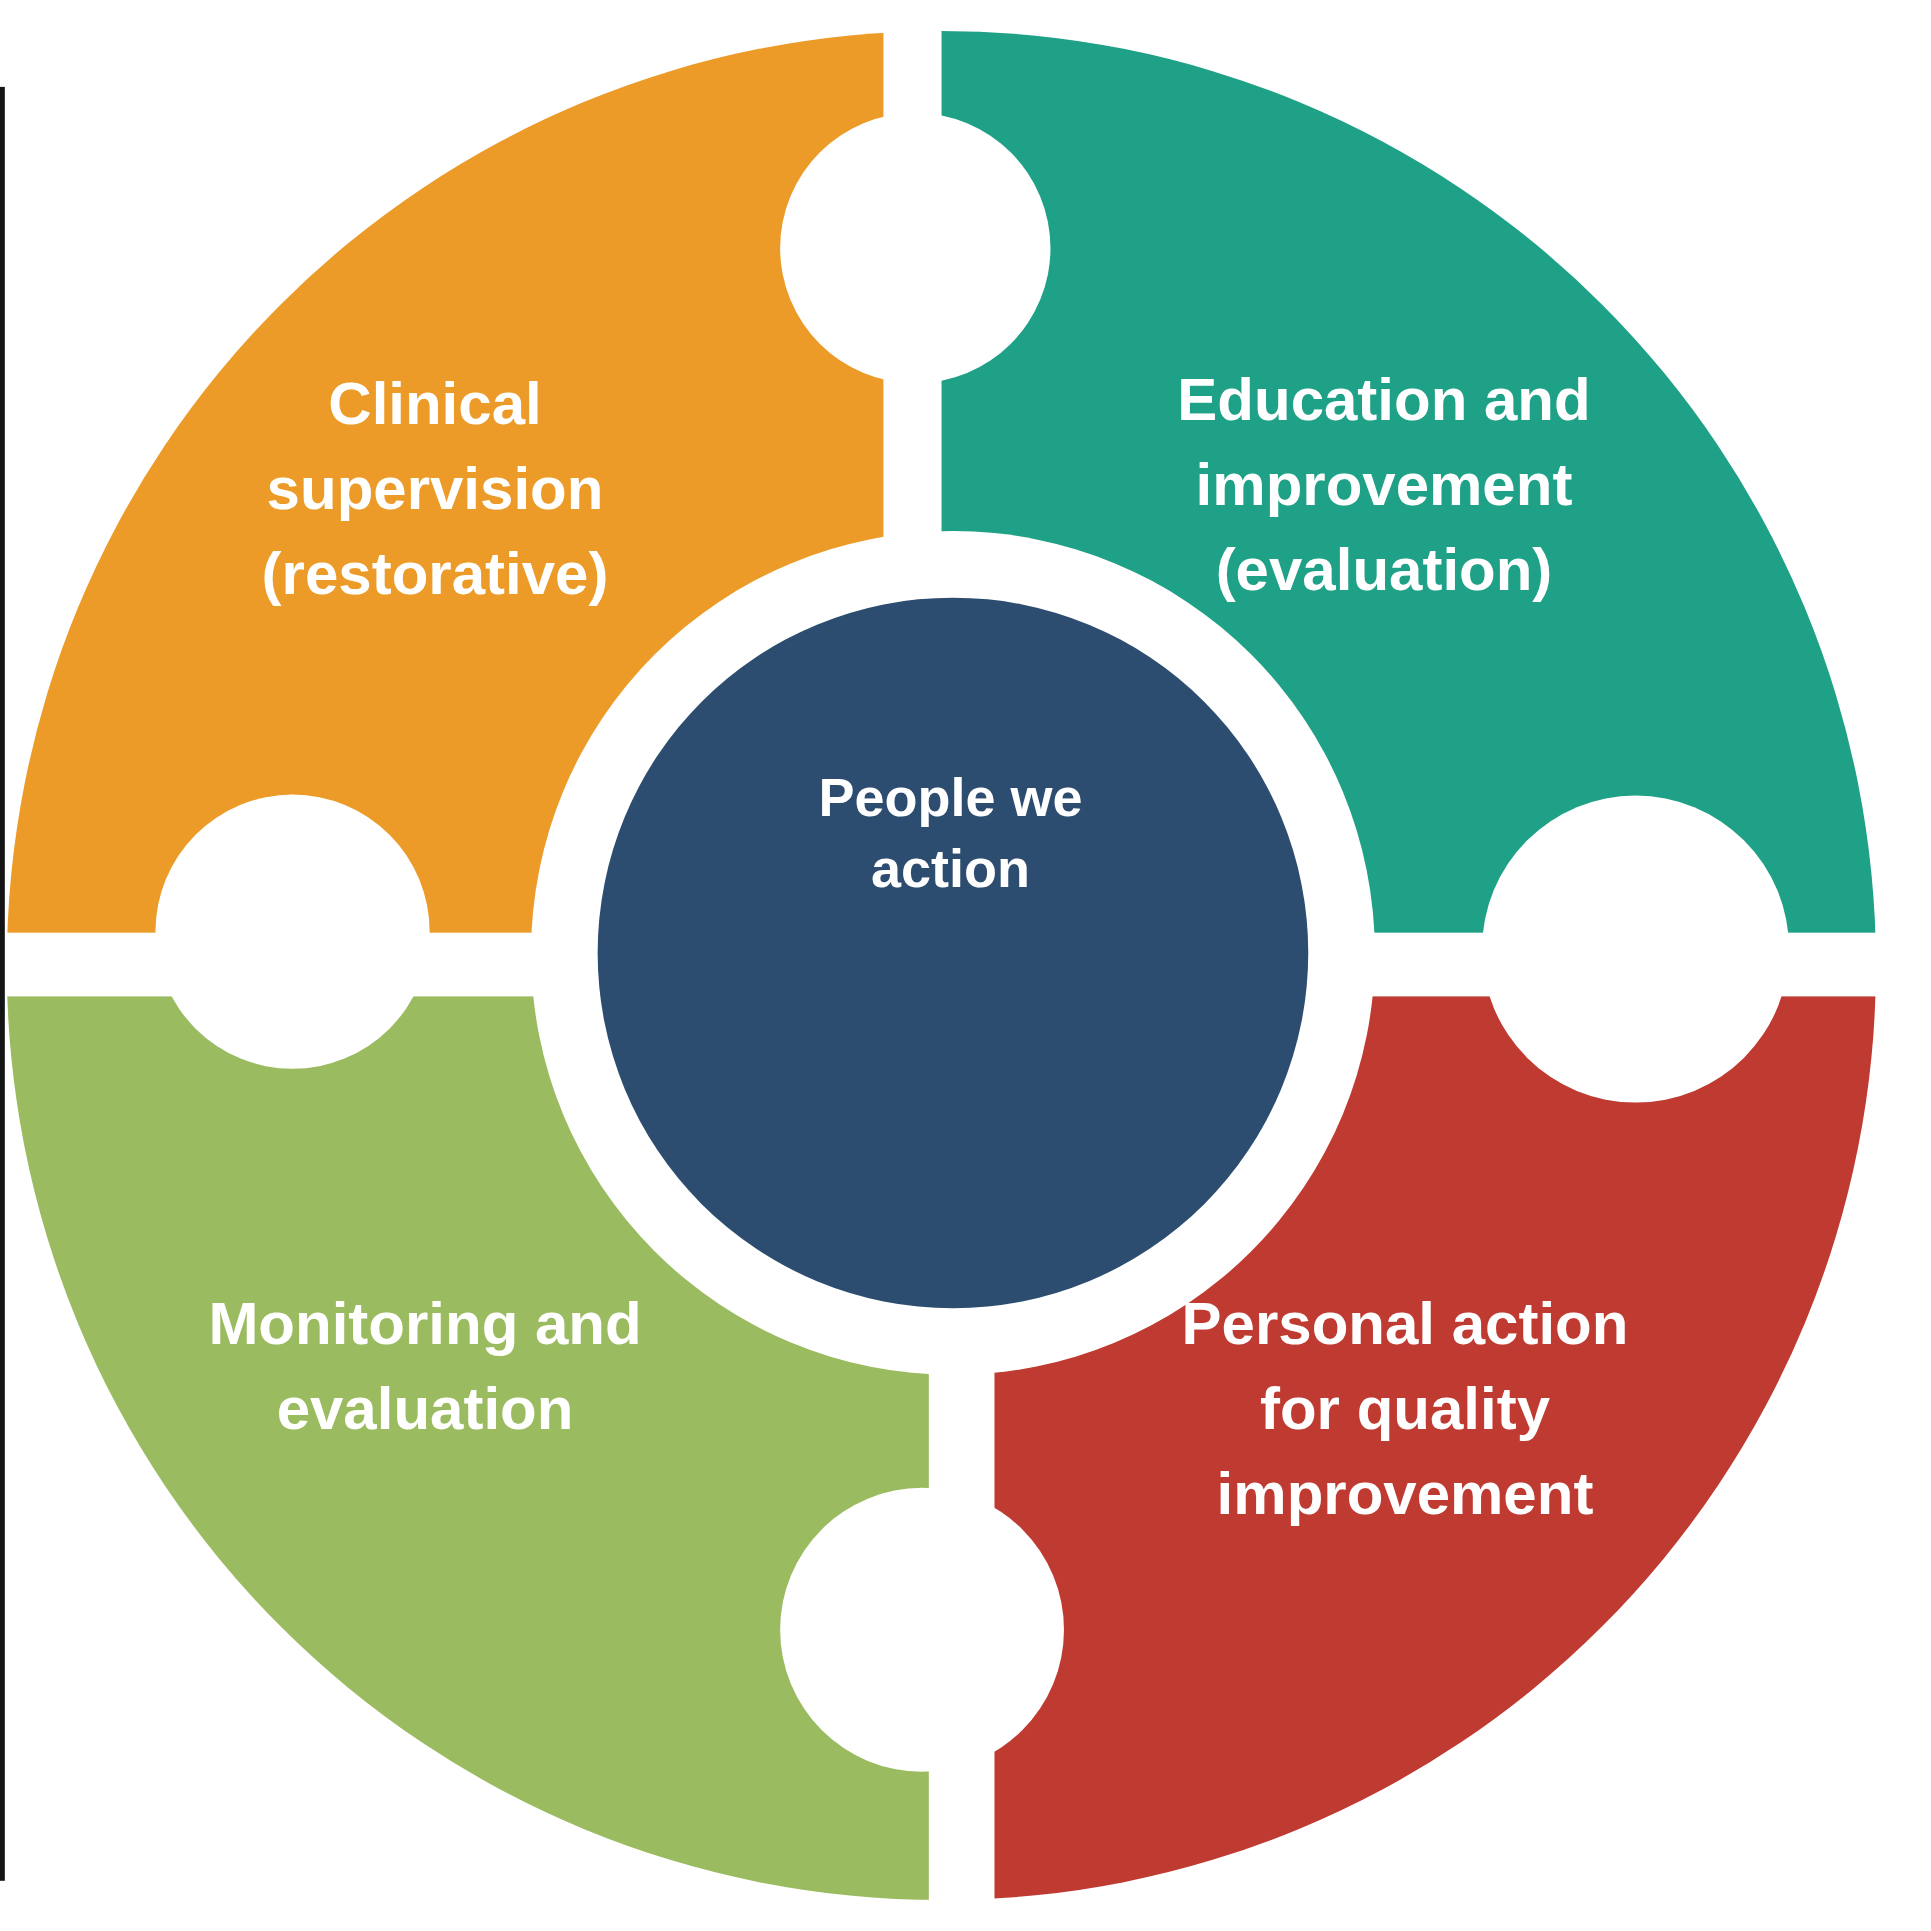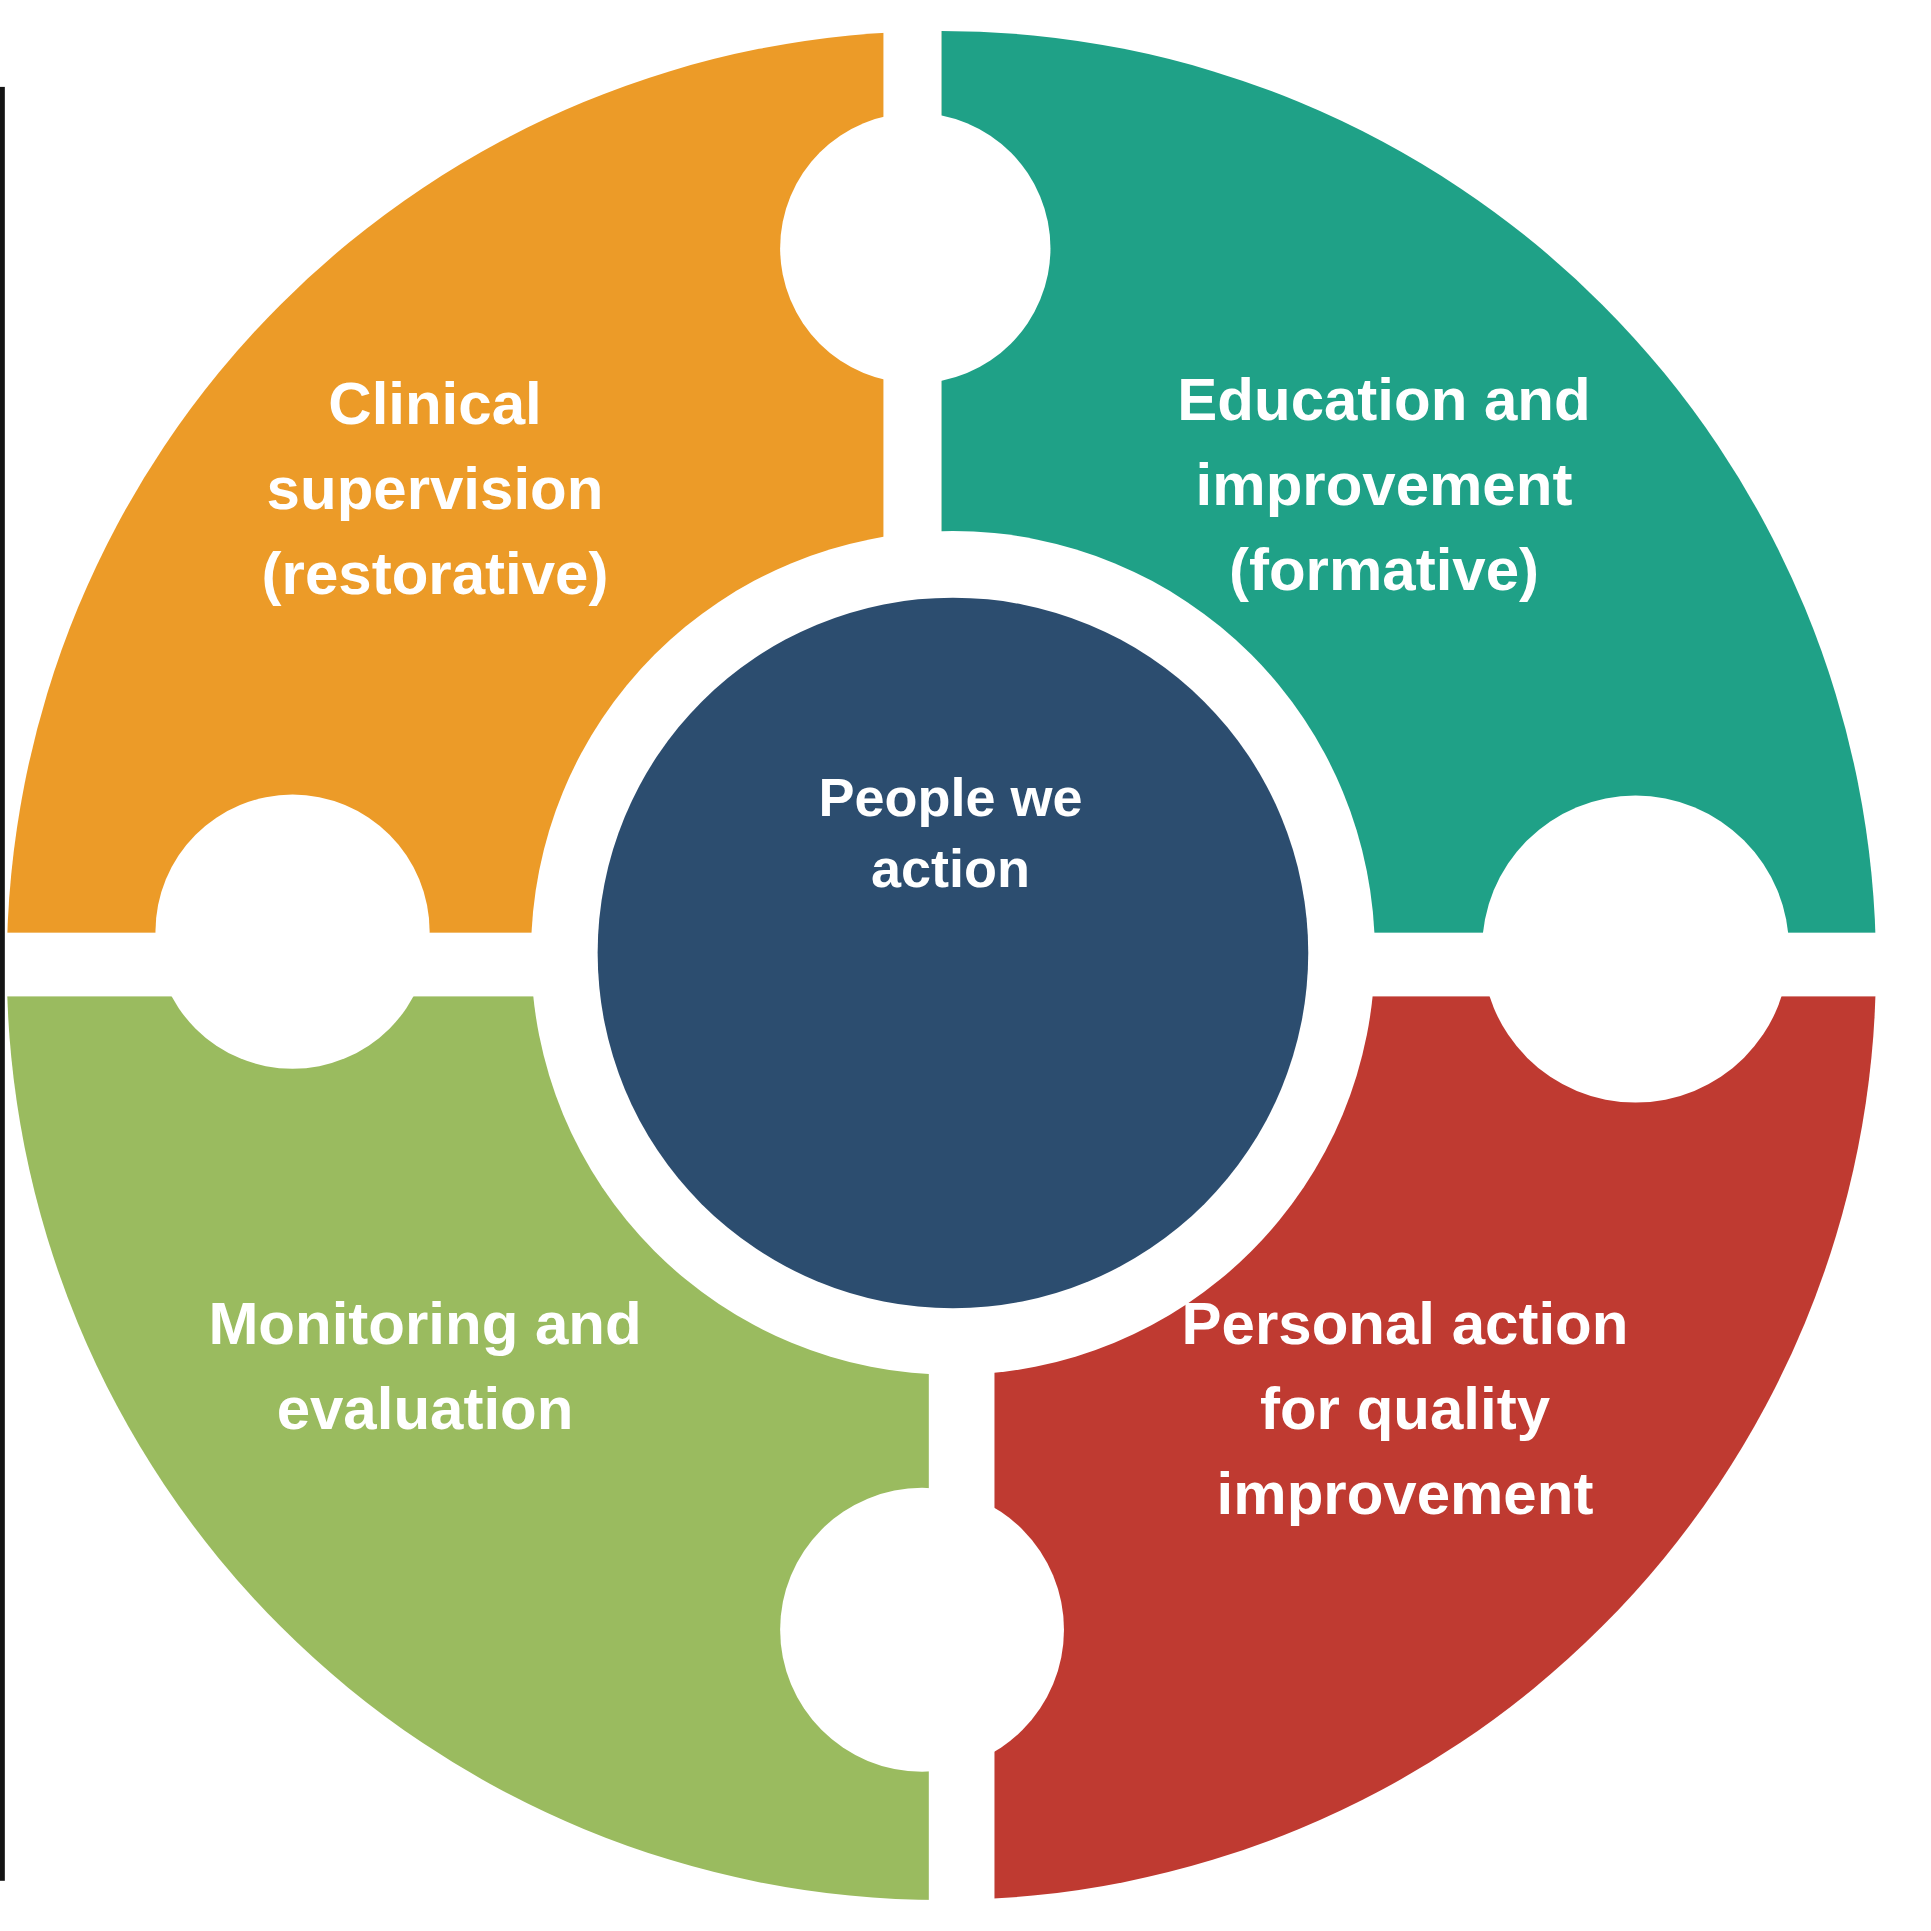--- a/index.html
+++ b/index.html
@@ -77,21 +77,21 @@
 
   <div class="label quad-label pos-clinical">
     <div>Clinical</div>
     <div>supervision</div>
     <div>(restorative)</div>
   </div>
 
   <div class="label quad-label pos-education">
     <div>Education and</div>
     <div>improvement</div>
-    <div>(formative)</div>
+    <div>(evaluation)</div>
   </div>
 
   <div class="label quad-label pos-monitoring">
     <div>Monitoring and</div>
     <div>evaluation</div>
   </div>
 
   <div class="label quad-label pos-personal">
     <div>Personal action</div>
     <div>for quality</div>

